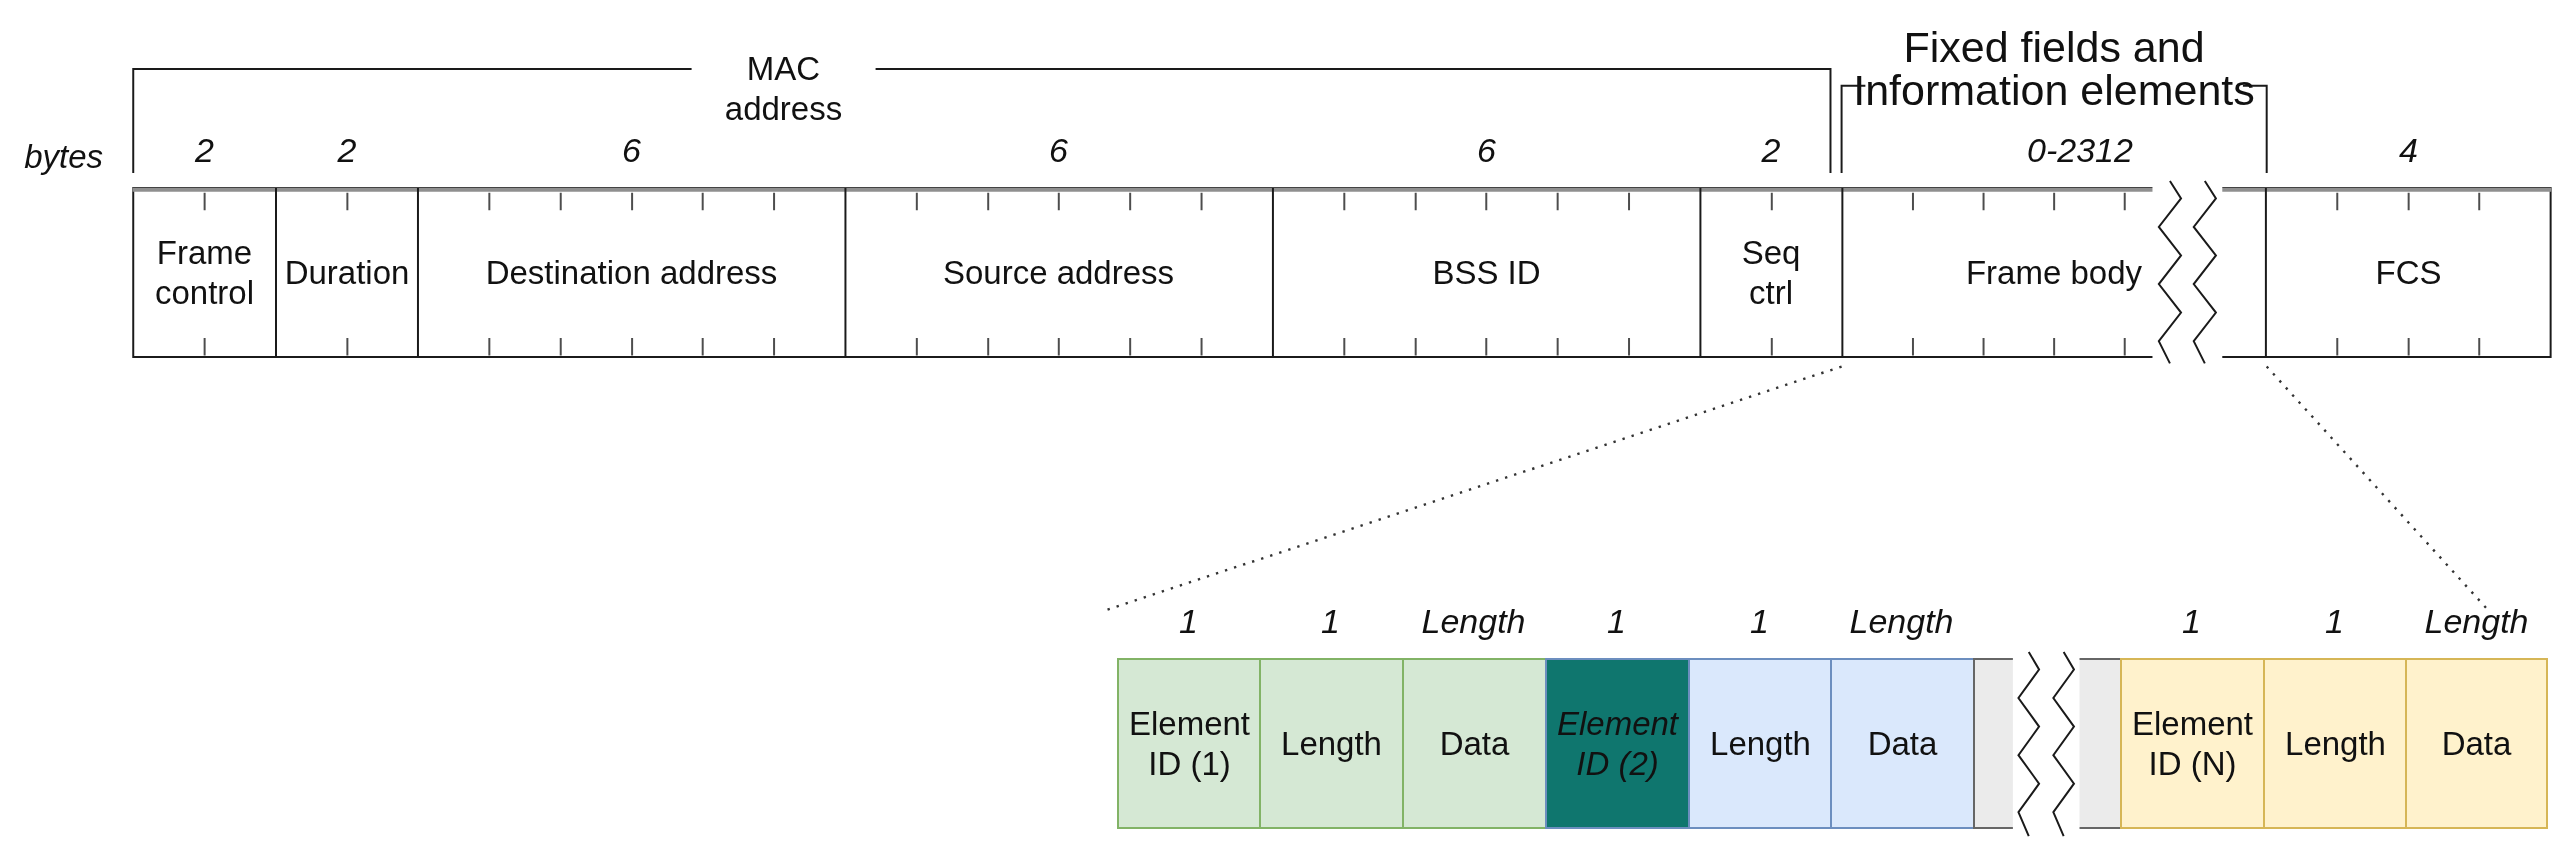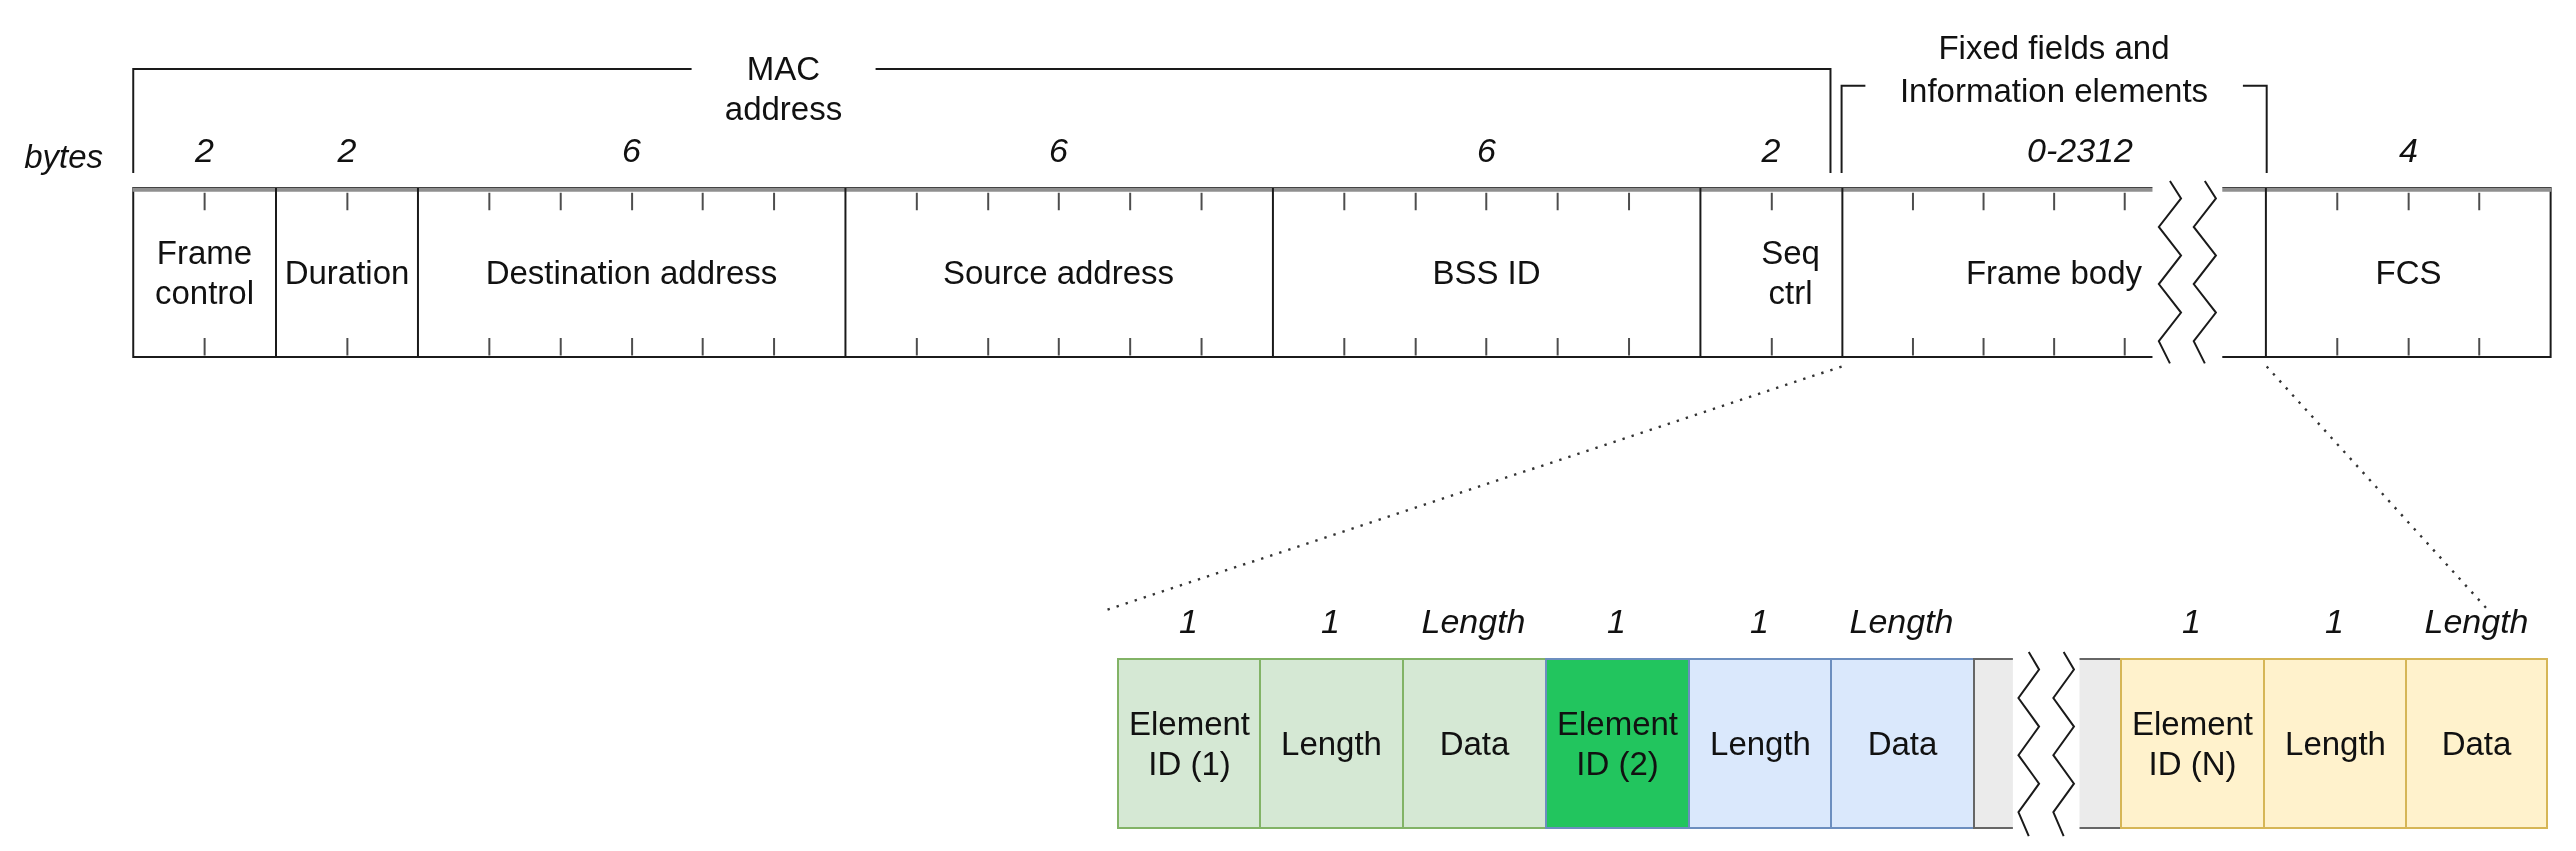--- a/index.html
+++ b/index.html
@@ -10,21 +10,21 @@
     font-family:"Liberation Sans","DejaVu Sans",sans-serif;
     color:#111;
     overflow:hidden;
   }
   .stage svg{position:absolute;left:0;top:0;pointer-events:none;z-index:5;}
   .t{position:absolute;z-index:10;}
   .bytes-label{left:1.6px;top:138px;width:124px;font-size:33px;font-style:italic;text-align:center;}
   .num{position:absolute;top:130px;height:41px;line-height:41px;font-size:34px;font-style:italic;text-align:center;z-index:10;}
   .bnum{position:absolute;top:601px;height:41px;line-height:41px;font-size:34px;font-style:italic;text-align:center;z-index:10;}
   .mac-header-label{left:690px;top:49px;width:187px;font-size:33px;line-height:40px;text-align:center;}
-  .fixed-label{left:1816px;top:26px;width:476px;font-size:33px;line-height:43px;text-align:center;}
+  .fixed-label{left:1816px;top:26px;width:476px;font-size:43px;line-height:43px;text-align:center;}
   .flabel{
     position:absolute;top:188px;height:169px;z-index:10;
     display:flex;align-items:center;justify-content:center;
     font-size:33px;line-height:40px;text-align:center;
   }
   .flabel span{display:block;}
   .w130 span{width:103px;}
   .cells{position:absolute;left:0;top:0;z-index:1;}
   .cell{
     position:absolute;top:658px;height:171px;
@@ -42,21 +42,21 @@
   <div class="cells">
     <div class="cell" style="left: 1117px; width: 145px; background: rgb(213, 232, 212); border-color: rgb(130, 179, 102);">
         <span>Element ID (1)</span>
       </div>
     <div class="cell" style="left: 1259px; width: 145px; background: rgb(213, 232, 212); border-color: rgb(130, 179, 102);">
         <span>Length</span>
       </div>
     <div class="cell" style="left: 1402px; width: 145px; background: rgb(213, 232, 212); border-color: rgb(130, 179, 102);">
         <span>Data</span>
       </div>
-    <div class="cell" style="left: 1545px; width: 145px; background: #22c55e; border-color: rgb(108, 142, 191);">
+    <div class="cell" style="left: 1545px; width: 145px; background: #0f766e; border-color: rgb(108, 142, 191); font-style: italic;">
         <span>Element ID (2)</span>
       </div>
     <div class="cell" style="left: 1688px; width: 145px; background: rgb(218, 232, 252); border-color: rgb(108, 142, 191);">
         <span>Length</span>
       </div>
     <div class="cell" style="left: 1830px; width: 145px; background: rgb(218, 232, 252); border-color: rgb(108, 142, 191);">
         <span>Data</span>
       </div>
     <div class="cell" style="left: 1973px; width: 149px; background: rgb(235, 235, 235); border-color: rgb(102, 102, 102);">
         <span></span>
@@ -134,21 +134,21 @@
     </div>
   <div class="flabel" style="left:418px;width:427px;align-items:center;">
       <span>Destination address</span>
     </div>
   <div class="flabel" style="left:845px;width:427px;">
       <span>Source address</span>
     </div>
   <div class="flabel" style="left:1273px;width:427px;">
       <span>BSS ID</span>
     </div>
-  <div class="flabel w130" style="left:1700px;width:142px;justify-content:flex-end;">
+  <div class="flabel w130" style="left:1700px;width:142px;">
       <span>Seq ctrl</span>
     </div>
   <div class="flabel" style="left:2266px;width:285px;">
       <span>FCS</span>
     </div>
   <div class="flabel" style="left:1842px;width:424px;">
       <span>Frame body</span>
     </div>
 
   <div class="bnum" style="left:1117px;width:143px;">1</div>

